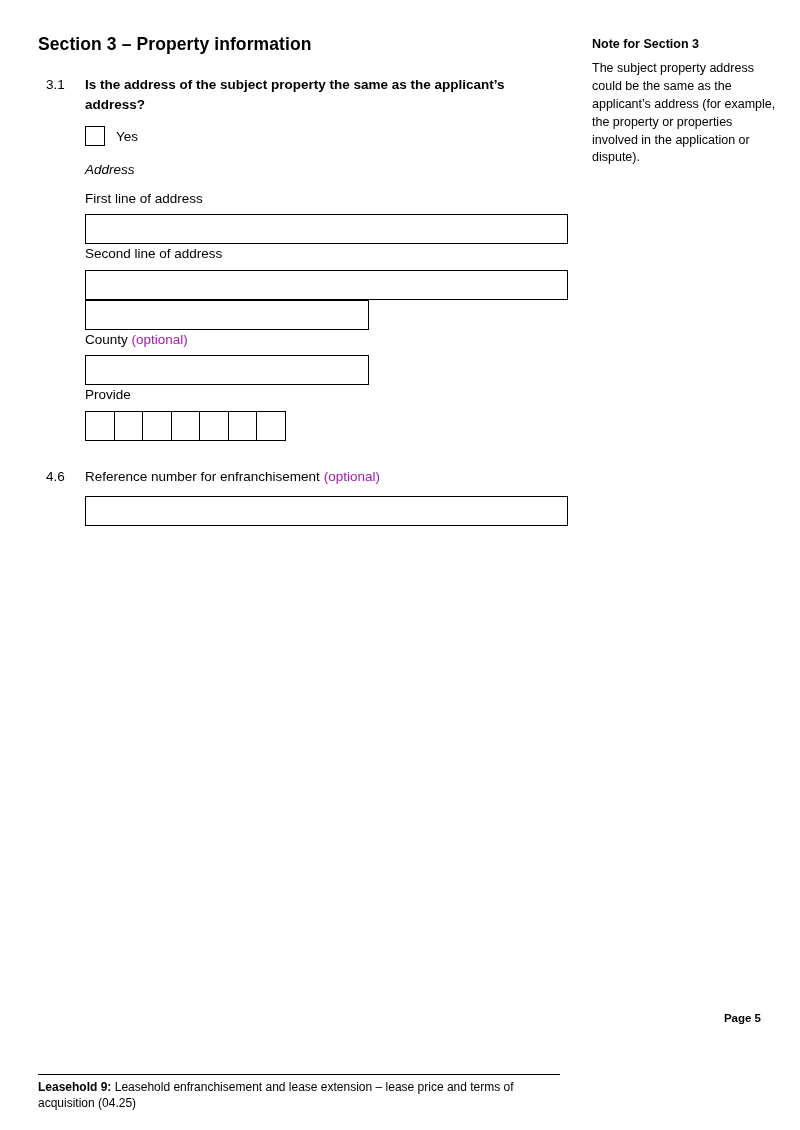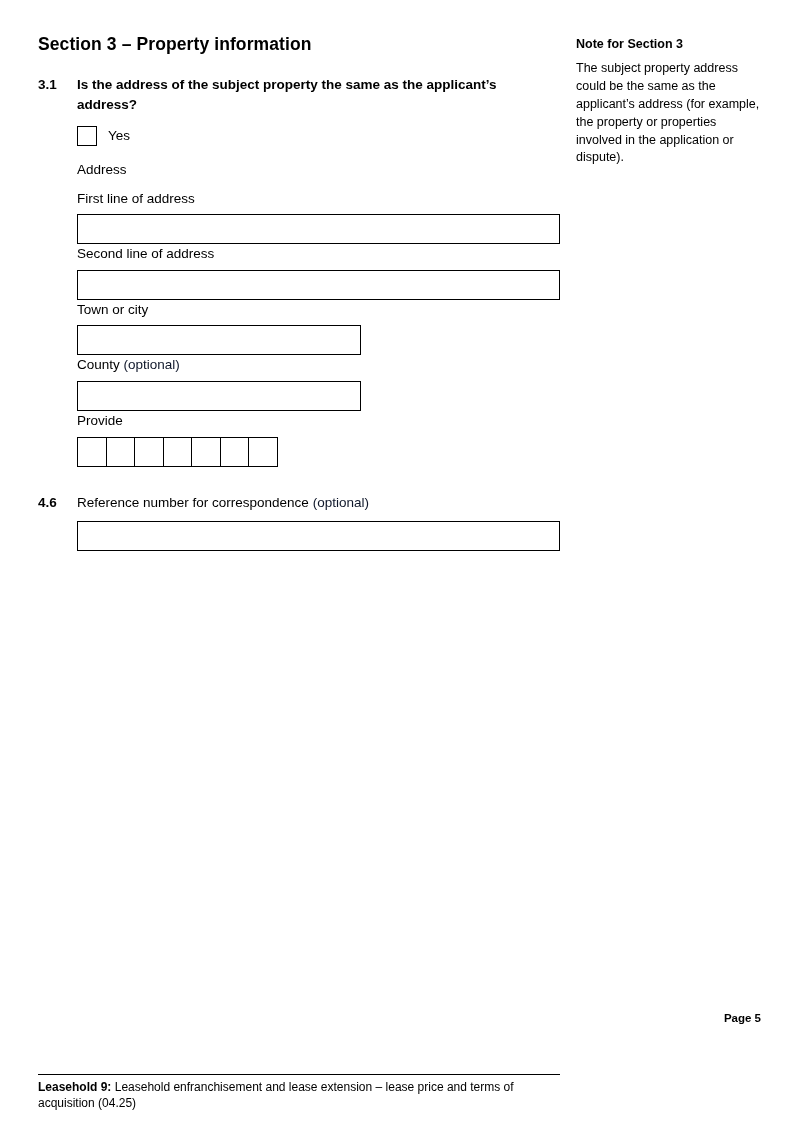--- a/index.html
+++ b/index.html
@@ -16,62 +16,63 @@
     overflow: hidden;
   }
   .content {
     position: absolute;
     left: 38px;
     top: 34px;
     right: 20px;
     display: flex;
   }
   .main-col { width: 522px; flex-shrink: 0; }
-  .note-col { width: 187px; margin-left: 16px; }
+  .note-col { width: 187px; margin-left: 32px; }
 
   h1.section-title {
     font-size: 17.5px;
     font-weight: bold;
     letter-spacing: 0.1px;
     margin-bottom: 20px;
   }
 
   .question { display: flex; margin-bottom: 4px; }
   .q-num {
     width: 39px;
     flex-shrink: 0;
-    font-weight: bold;
+    font-weight: normal;
     font-size: 13.5px;
     line-height: 1.45;
+    margin-left: 8px;
   }
   .q-body { flex: 1; font-size: 13.5px; line-height: 1.45; }
 
   .q-text { margin-bottom: 12px; font-weight: bold; }
 
   .checkbox-row {
     display: flex;
-    align-items: flex-start;
+    align-items: flex-end;
     margin-bottom: 14px;
   }
   .checkbox {
     width: 20px;
     height: 20px;
     border: 1.5px solid #000;
     background: #fff;
     flex-shrink: 0;
     margin-right: 11px;
     cursor: pointer;
   }
   .cb-label { font-size: 13.5px; }
 
-  .address-heading { margin-top: 6px; margin-bottom: 9px; }
+  .address-heading { margin-top: 6px; margin-bottom: 9px; font-style: italic; }
 
   .field { margin-bottom: 0; }
   .field-label { display: block; margin-bottom: 6px; font-size: 13.5px; }
-  .optional { color: #0f172a; }
+  .optional { color: #a21caf; }
 
   .text-input {
     display: block;
     height: 30px;
     border: 1.5px solid #000;
     background: #fff;
     font-family: "Liberation Sans", sans-serif;
     font-size: 13.5px;
     padding: 0 6px;
     border-radius: 0;
@@ -150,21 +151,20 @@
             <label class="field-label">First line of address</label>
             <input type="text" class="text-input wide" value="" style="">
           </div>
 
           <div class="field">
             <label class="field-label">Second line of address</label>
             <input type="text" class="text-input wide" value="" style="">
           </div>
 
           <div class="field">
-            <label class="field-label">Town or city</label>
             <input type="text" class="text-input narrow" value="" style="">
           </div>
 
           <div class="field">
             <label class="field-label"><span>County</span> <span class="optional">(optional)</span></label>
             <input type="text" class="text-input narrow" value="" style="">
           </div>
 
           <div class="field">
             <label class="field-label">Provide</label>
@@ -177,21 +177,21 @@
               <span class="pc-cell"></span>
               <span class="pc-cell"></span>
             </div>
           </div>
         </div>
       </div>
 
       <div class="question q32">
         <div class="q-num">4.6</div>
         <div class="q-body">
-          <span><span>Reference number for correspondence</span> <span class="optional">(optional)</span></span>
+          <span><span>Reference number for enfranchisement</span> <span class="optional">(optional)</span></span>
           <input type="text" class="text-input wide" value="" style="">
         </div>
       </div>
     </div>
 
     <aside class="note-col">
       <h2 class="note-heading">Note for Section 3</h2>
       <p class="note-body">The subject property address could be the same as the applicant’s address (for example, the property or properties involved in the application or dispute).</p>
     </aside>
 

